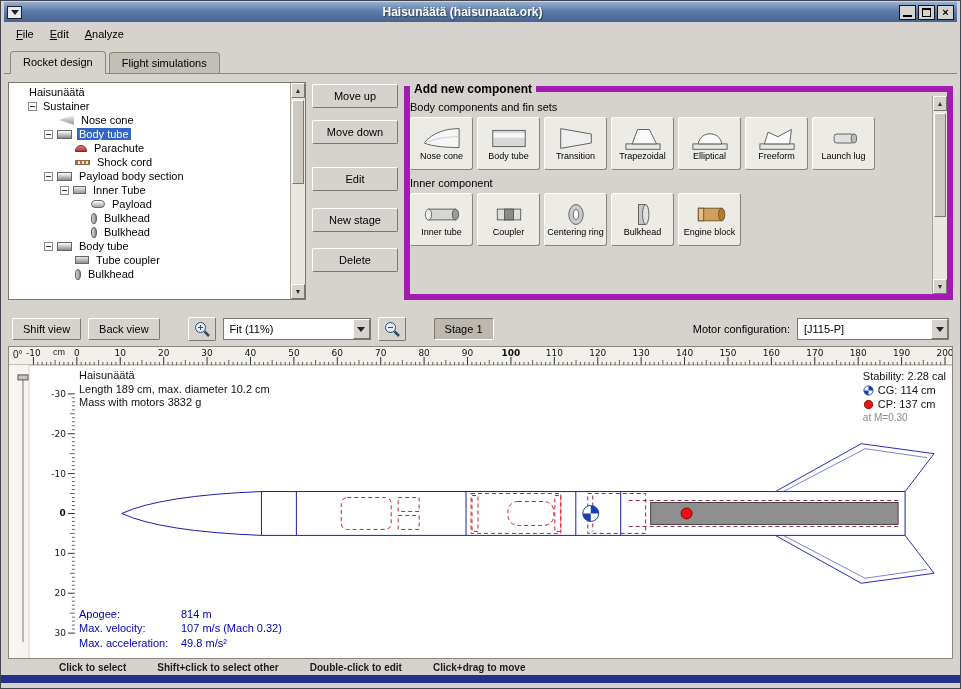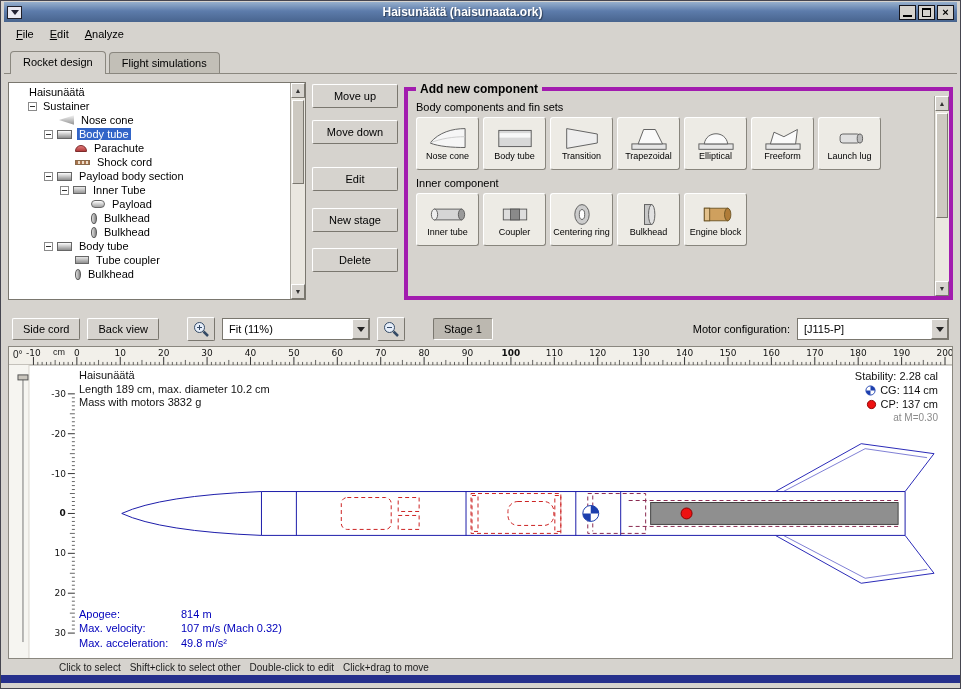--- a/index.html
+++ b/index.html
@@ -43,21 +43,21 @@
   .tlabel.sel{background:#3265c8;color:#fff}
   
   .vscroll{width:15px;background:#eae7e0;border-left:1px solid #a8a59d;display:flex;flex-direction:column;flex:none}
   .sb-btn{height:15px;background:#d6d3ce;border:1px solid;border-color:#fff #7a776f #7a776f #fff;display:flex;align-items:center;justify-content:center;font-size:7px;color:#333;flex:none}
   .sb-track{flex:1;position:relative}
   .sb-thumb{position:absolute;left:1px;right:1px;background:#cdc9c1;border:1px solid;border-color:#fff #7a776f #7a776f #fff}
   
   .action-col{width:86px;display:flex;flex-direction:column;padding-top:2px;flex:none}
   .abtn{height:24px;width:100%;background:#d6d3ce;border:1px solid;border-color:#fff #7a776f #7a776f #fff;font-size:11px;font-family:inherit;border-radius:2px}
   
-  .addpanel{flex:1;border:4px solid #a21caf;margin:0;padding:0 0 0 8px;display:flex;min-width:0}
+  .addpanel{flex:1;border:6px solid #a21caf;margin:0;padding:0 0 0 0;display:flex;min-width:0}
   .addpanel legend{font-weight:bold;font-size:12px;padding:0 4px;margin-left:0}
   .addbody{flex:1;min-width:0;padding-top:2px}
   .grp-label{margin:3px 0 4px;font-size:11px}
   .comp-row{display:flex;gap:4px;margin-bottom:7px}
   .comp-btn{width:63px;height:53px;background:#edebe5;border:1px solid;border-color:#fff #88857d #88857d #fff;border-radius:3px;display:flex;flex-direction:column;align-items:center;justify-content:center;padding:2px;flex:none}
   .cicon{width:44px;height:27px;flex:none}
   .clabel{font-size:9px;line-height:9.5px;text-align:center}
   
   .toolbar{display:flex;align-items:center;gap:7px;padding:0 8px;height:34px;margin-top:6px;flex:none}
   .btn{padding:4px 10px;background:#d6d3ce;border:1px solid;border-color:#fff #7a776f #7a776f #fff;font-size:11px;font-family:inherit;border-radius:2px}
@@ -71,28 +71,28 @@
   .sp14{width:14px;flex:none}
   .mlabel{font-size:11px}
   
   .canvas-wrap{padding:0 4px;flex:none}
   .canvas{position:relative;height:313px;background:#fff;border:1px solid #8a877f;overflow:hidden}
   #canvas-svg{position:absolute;inset:0;width:100%;height:100%}
   #canvas-svg text{font-family:"DejaVu Sans","Liberation Sans",sans-serif;fill:#111}
   .rot-label{position:absolute;left:4px;top:2px;font-size:10px;color:#222}
   .unit-label{position:absolute;left:44px;top:0;font-size:9px;color:#222}
   .info{position:absolute;left:70px;top:22px;font-size:11px;line-height:13.5px;color:#111}
-  .stab{position:absolute;right:14px;top:22px;text-align:right;font-size:11px;line-height:14px;color:#111}
+  .stab{position:absolute;right:6px;top:22px;text-align:left;font-size:11px;line-height:14px;color:#111}
   .stab .mach{color:#8a8a8a;font-size:10px}
   .stab svg{vertical-align:-2px;margin-right:4px}
   .flight{position:absolute;left:70px;bottom:8px;color:#0000bb;font-size:11px;line-height:14.5px}
   .frow{display:flex}
   .flabel{width:102px}
   
-  .statusbar{height:16px;display:flex;align-items:center;gap:9px;padding-left:55px;font-size:10px;font-weight:normal;color:#1c1c1c;flex:none}
+  .statusbar{height:16px;display:flex;align-items:center;gap:31px;padding-left:55px;font-size:10px;font-weight:bold;color:#1c1c1c;flex:none}
   .bottom-strip{height:8px;background:#26308c;margin:0 -3px;flex:none}
 </style>
 </head>
 <body>
 
 <div class="win">
 
   <div class="titlebar">
     <span class="tb-icon">
         <span class="tri"></span>
@@ -325,21 +325,21 @@
         <div class="sb-btn">▲</div>
         <div class="sb-track">
             <div class="sb-thumb" style="top:2px;height:62%"></div>
           </div>
         <div class="sb-btn">▼</div>
       </div>
     </fieldset>
   </div>
 
   <div class="toolbar">
-    <button class="btn">Side cord</button>
+    <button class="btn">Shift view</button>
     <button class="btn">Back view</button>
     <span class="sp14"></span>
     <button class="btn icon-btn">
       <svg width="18" height="18" viewBox="0 0 18 18">
           <circle cx="7.5" cy="7.5" r="5" fill="#e6eefa" stroke="#334a66"></circle>
           <line x1="11.5" y1="11.5" x2="16" y2="16" stroke="#334a66" stroke-width="2.5"></line>
           <line x1="5" y1="7.5" x2="10" y2="7.5" stroke="#334a66"></line>
           <line x1="7.5" y1="5" x2="7.5" y2="10" stroke="#334a66"></line>
         </svg>
     </button>

